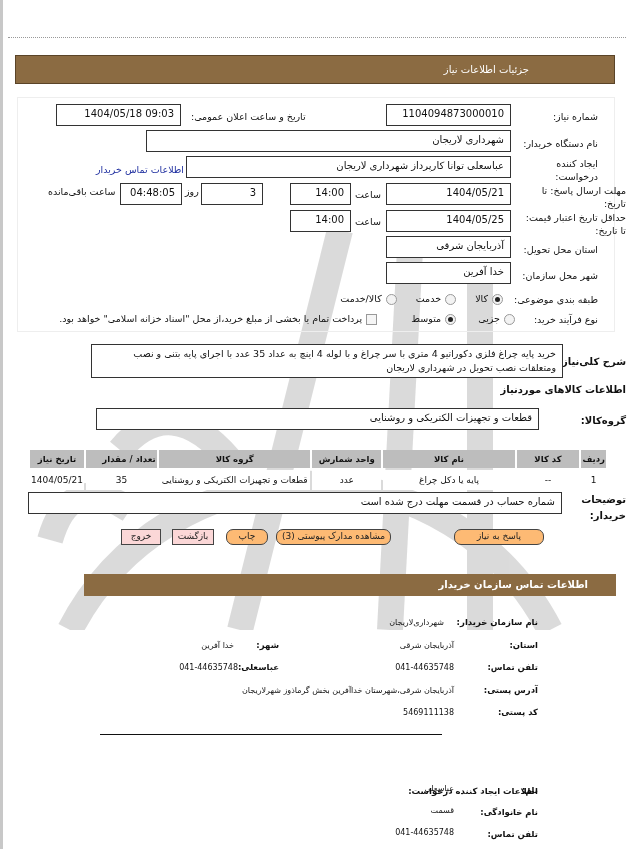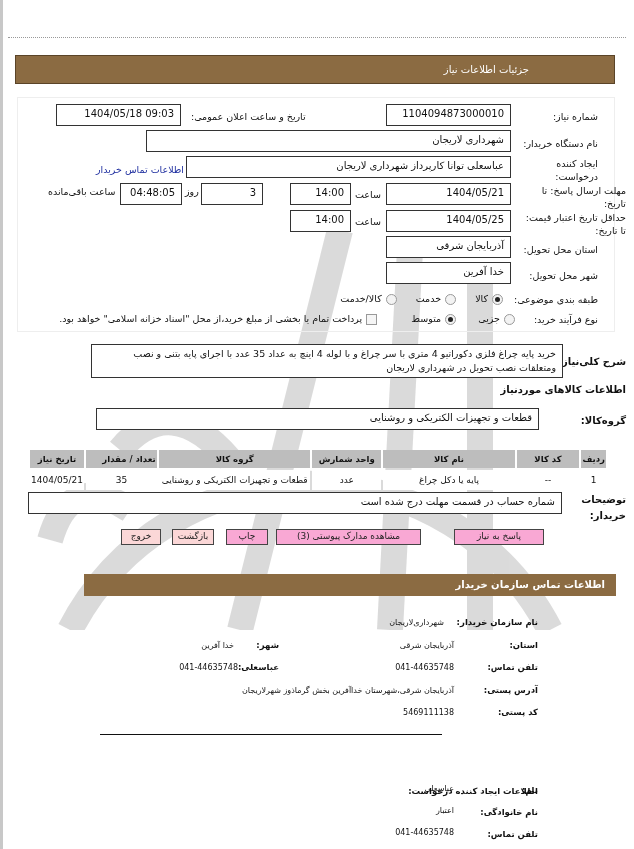--- a/index.html
+++ b/index.html
@@ -28,24 +28,24 @@
     background: #f3f3f3; vertical-align: middle; position: relative; margin: 0 4px; }
   .radio.on::after { content: ""; position: absolute; left: 2px; top: 2px; width: 5px; height: 5px; border-radius: 50%; background: #222; }
   .check { display: inline-block; width: 9px; height: 9px; border: 1px solid #999; background: #f5f5f5; vertical-align: middle; margin: 0 4px; }
   .row-inline { position: absolute; z-index: 2; font-size: 9.5px; white-space: nowrap; }
   .bold-lbl { position: absolute; font-weight: bold; font-size: 10px; z-index: 2; }
   table.goods { position: absolute; left: 28px; top: 448px; width: 580px; border-collapse: separate; border-spacing: 2px; z-index: 2; font-size: 9px; }
   table.goods th { background: #bdbdbd; font-weight: bold; height: 16px; font-size: 8.5px; }
   table.goods td { text-align: center; height: 18px; background: #fff; }
   .btn { position: absolute; top: 529px; height: 16px; box-sizing: border-box; border: 1px solid #444;
     font-size: 9px; line-height: 13px; text-align: center; z-index: 2; cursor: pointer; color: #222; }
-  .btn.green { background: #f9a8d4; }
+  .btn.green { background: #fdba74; border-radius: 7px; }
   .btn.red { background: #fbd7d7; }
   .section2 { position: absolute; left: 84px; top: 574px; width: 532px; height: 22px; background: #8b6b42;
-    color: #fff; font-weight: bold; font-size: 10px; line-height: 22px; padding-right: 11px; box-sizing: border-box; z-index: 2; }
+    color: #fff; font-weight: bold; font-size: 10px; line-height: 22px; padding-right: 28px; box-sizing: border-box; z-index: 2; }
   .c-lbl { position: absolute; font-weight: bold; font-size: 8.5px; z-index: 2; white-space: nowrap; }
   .c-val { position: absolute; font-size: 8px; z-index: 2; white-space: nowrap; }
   .hr { position: absolute; left: 100px; top: 734px; width: 342px; border-top: 1px solid #111; z-index: 2; }
 </style>
 </head>
 <body>
 
 <div class="left-border"></div>
 <div class="dotted-rule"></div>
 
@@ -88,21 +88,21 @@
 <div class="lbl" style="left:48px; top:186px;">ساعت باقی‌مانده</div>
 
 <div class="lbl" style="right:8px; top:211px; width:108px; line-height:13px;">حداقل تاریخ اعتبار قیمت: تا تاریخ:</div>
 <div class="box ltr" style="left:386px; top:210px; width:125px; height:22px;">1404/05/25</div>
 <div class="lbl" style="left:355px; top:216px;">ساعت</div>
 <div class="box ltr" style="left:290px; top:210px; width:61px; height:22px;">14:00</div>
 
 <div class="lbl" style="right:36px; top:244px;">استان محل تحویل:</div>
 <div class="box" style="left:386px; top:236px; width:125px; height:22px;">آذربایجان شرقی</div>
 
-<div class="lbl" style="right:36px; top:270px;">شهر محل تحویل:</div>
+<div class="lbl" style="right:36px; top:270px;">شهر محل سازمان:</div>
 <div class="box" style="left:386px; top:262px; width:125px; height:22px;">خدا آفرین</div>
 
 <div class="lbl" style="right:36px; top:294px;">طبقه بندی موضوعی:</div>
 <div class="row-inline" style="right:127px; top:293px;">
   <span><span class="radio on"></span><span>کالا</span></span>
   &nbsp;&nbsp;&nbsp;
   <span><span class="radio"></span><span>خدمت</span></span>
   &nbsp;&nbsp;&nbsp;
   <span><span class="radio"></span><span>کالا/خدمت</span></span>
 </div>
@@ -146,21 +146,21 @@
       <td>35</td>
       <td>1404/05/21</td>
     </tr>
   </tbody>
 </table>
 
 <div class="bold-lbl" style="right:8px; top:492px; width:50px; line-height:16px;">توضیحات خریدار:</div>
 <div class="box" style="left:28px; top:492px; width:534px; height:22px;">شماره حساب در قسمت مهلت درج شده است</div>
 
 <div class="btn green" style="left:454px; width:90px;">پاسخ به نیاز</div>
-<div class="btn green" style="left:276px; width:145px;">مشاهده مدارک پیوستی (3)</div>
+<div class="btn green" style="left:276px; width:115px;">مشاهده مدارک پیوستی (3)</div>
 <div class="btn green" style="left:226px; width:42px;">چاپ</div>
 <div class="btn red" style="left:172px; width:42px;">بازگشت</div>
 <div class="btn red" style="left:121px; width:40px;">خروج</div>
 
 <div class="section2">اطلاعات تماس سازمان خریدار</div>
 
 <div class="c-lbl" style="right:96px; top:617px;">نام سازمان خریدار:</div>
 <div class="c-val" style="right:190px; top:618px;">شهرداری‌لاریجان</div>
 
 <div class="c-lbl" style="right:96px; top:640px;">استان:</div>
@@ -180,16 +180,16 @@
 <div class="c-val" style="right:180px; top:708px;">5469111138</div>
 
 <div class="hr"></div>
 
 <div class="c-lbl" style="right:96px; top:786px;">اطلاعات ایجاد کننده درخواست:</div>
 
 <div class="c-lbl" style="right:96px; top:785px;">نام:</div>
 <div class="c-val" style="right:180px; top:784px;">عباسعلی</div>
 
 <div class="c-lbl" style="right:96px; top:807px;">نام خانوادگی:</div>
-<div class="c-val" style="right:180px; top:806px;">اعتبار</div>
+<div class="c-val" style="right:180px; top:806px;">قسمت</div>
 
 <div class="c-lbl" style="right:96px; top:829px;">تلفن تماس:</div>
 <div class="c-val" style="right:180px; top:828px;">041-44635748</div>
 
 </body></html>

